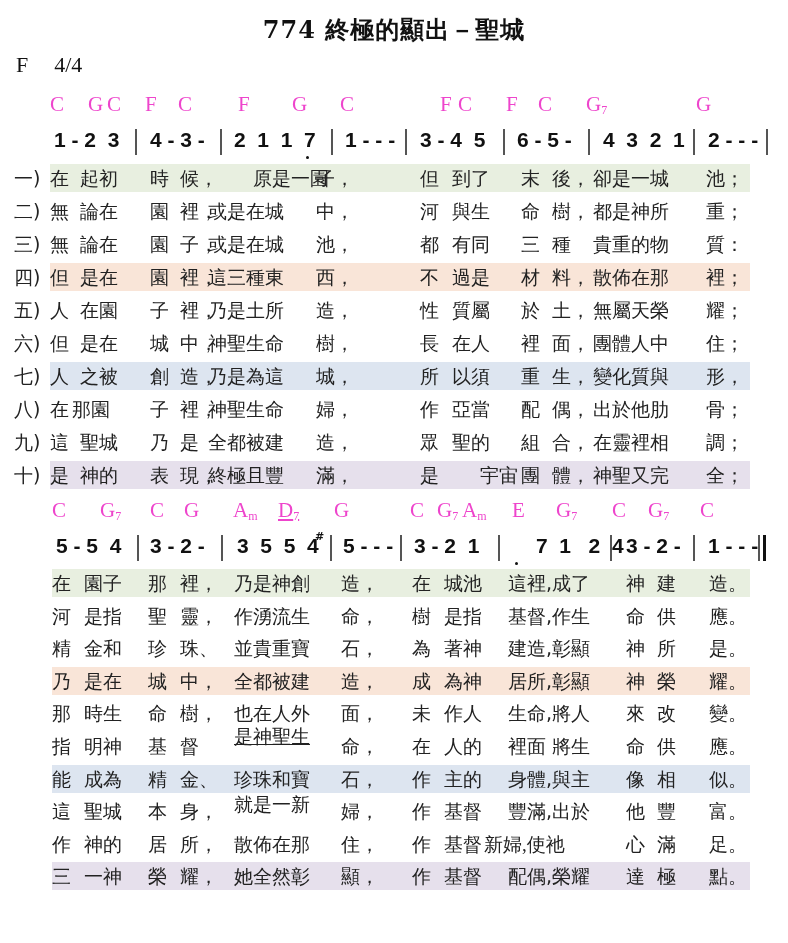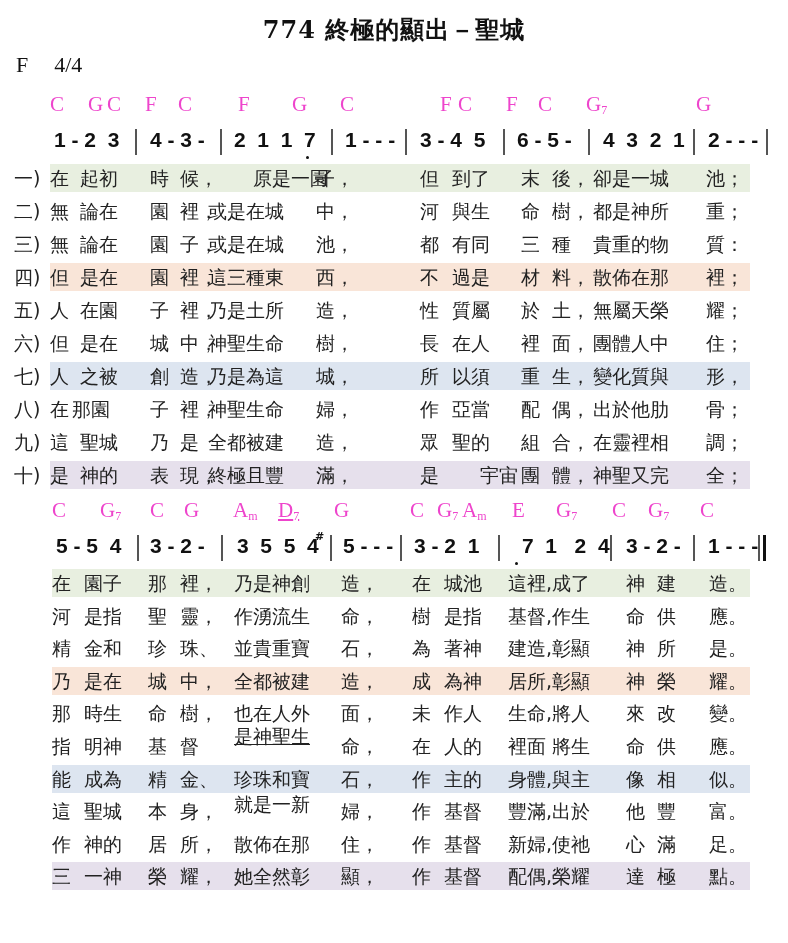--- a/index.html
+++ b/index.html
@@ -214,21 +214,21 @@
     <div class="abs chord" style="left: 512px; top: 498px;"><span>E</span></div>
     <div class="abs chord" style="left: 556px; top: 498px;"><span>G</span><sub>7</sub></div>
     <div class="abs chord" style="left: 612px; top: 498px;"><span>C</span></div>
     <div class="abs chord" style="left: 648px; top: 498px;"><span>G</span><sub>7</sub></div>
     <div class="abs chord" style="left: 700px; top: 498px;"><span>C</span></div>
     <div class="abs notes" style="left: 56px; top: 534px; white-space: pre;">5 - 5  4</div>
     <div class="abs notes" style="left: 150px; top: 534px; white-space: pre;">3 - 2 -</div>
     <div class="abs notes" style="left: 237px; top: 534px; white-space: pre;">3  5  5  4</div>
     <div class="abs notes" style="left: 343px; top: 534px; white-space: pre;">5 - - -</div>
     <div class="abs notes" style="left: 414px; top: 534px; white-space: pre;">3 - 2  1</div>
-    <div class="abs notes" style="left: 522px; top: 534px; white-space: pre;">7  1   2  4</div>
+    <div class="abs notes" style="left: 536px; top: 534px; white-space: pre;">7  1   2  4</div>
     <div class="abs notes" style="left: 626px; top: 534px; white-space: pre;">3 - 2 -</div>
     <div class="abs notes" style="left: 708px; top: 534px; white-space: pre;">1 - - -</div>
     <div class="bar" style="left: 137px; top: 535px; height: 26px;"></div>
     <div class="bar" style="left: 221px; top: 535px; height: 26px;"></div>
     <div class="bar" style="left: 330px; top: 535px; height: 26px;"></div>
     <div class="bar" style="left: 400px; top: 535px; height: 26px;"></div>
     <div class="bar" style="left: 498px; top: 535px; height: 26px;"></div>
     <div class="bar" style="left: 610px; top: 535px; height: 26px;"></div>
     <div class="bar" style="left: 693px; top: 535px; height: 26px;"></div>
     <div class="bar" style="left: 758px; top: 535px; height: 26px;"></div>
@@ -337,21 +337,21 @@
     <div class="lyric" style="left: 657px; top: 799.2px;">豐</div>
     <div class="lyric" style="left: 709px; top: 799.2px;">富。</div>
     <div class="lyric" style="left: 52px; top: 831.8px;">作</div>
     <div class="lyric" style="left: 84px; top: 831.8px;">神的</div>
     <div class="lyric" style="left: 148px; top: 831.8px;">居</div>
     <div class="lyric" style="left: 180px; top: 831.8px;">所，</div>
     <div class="lyric" style="left: 234px; top: 831.8px;">散佈在那</div>
     <div class="lyric" style="left: 341px; top: 831.8px;">住，</div>
     <div class="lyric" style="left: 412px; top: 831.8px;">作</div>
     <div class="lyric" style="left: 444px; top: 831.8px;">基督</div>
-    <div class="lyric" style="left: 508px; top: 831.8px;">新婦,使祂</div>
+    <div class="lyric" style="left: 484px; top: 831.8px; font-family: Liberation Serif, serif;">新婦,使祂</div>
     <div class="lyric" style="left: 626px; top: 831.8px;">心</div>
     <div class="lyric" style="left: 657px; top: 831.8px;">滿</div>
     <div class="lyric" style="left: 709px; top: 831.8px;">足。</div>
     <div class="band" style="left: 52px; width: 698px; top: 862.4px; background: rgb(230, 224, 236);"></div>
     <div class="lyric" style="left: 52px; top: 864.4px;">三</div>
     <div class="lyric" style="left: 84px; top: 864.4px;">一神</div>
     <div class="lyric" style="left: 148px; top: 864.4px;">榮</div>
     <div class="lyric" style="left: 180px; top: 864.4px;">耀，</div>
     <div class="lyric" style="left: 234px; top: 864.4px;">她全然彰</div>
     <div class="lyric" style="left: 341px; top: 864.4px;">顯，</div>

